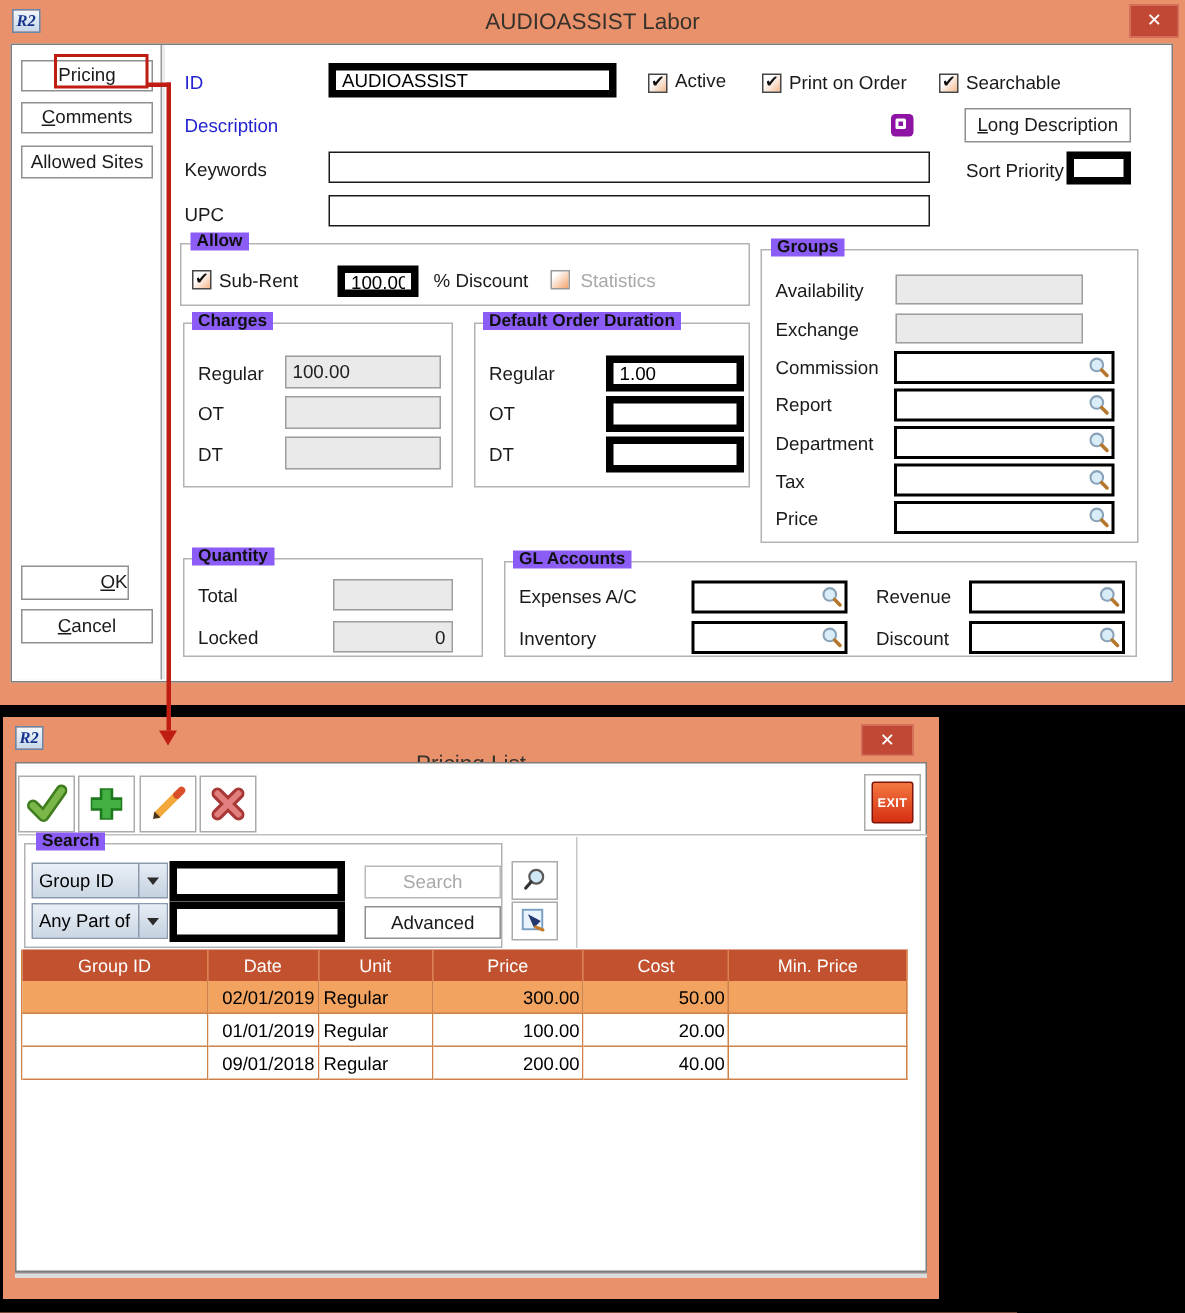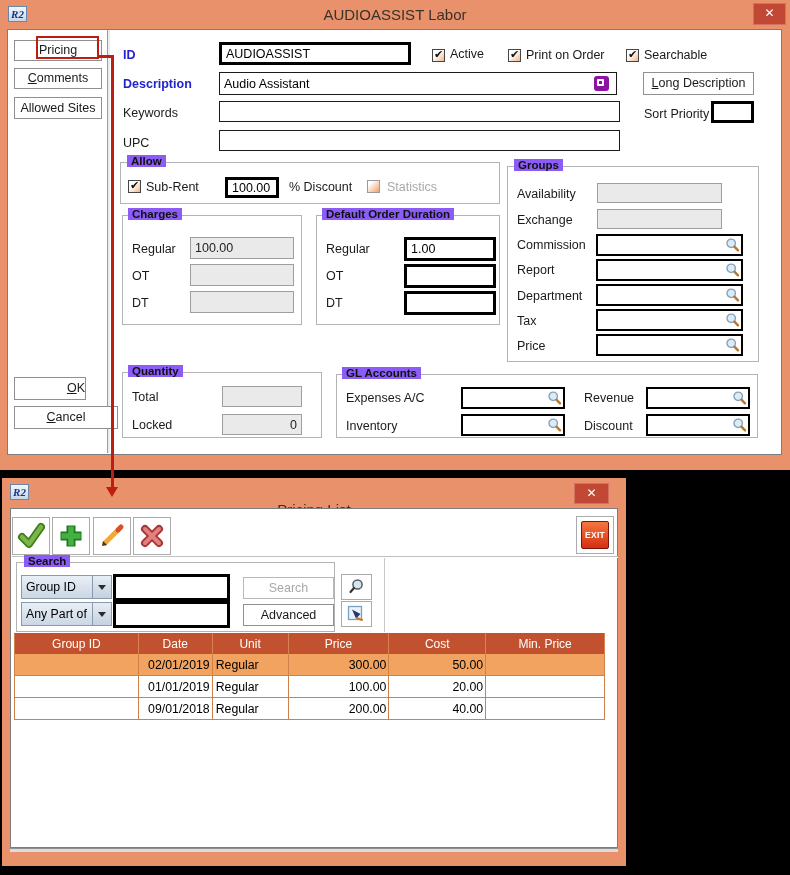--- a/index.html
+++ b/index.html
@@ -5,24 +5,24 @@
   * { margin:0; padding:0; box-sizing:border-box; }
   html,body { width:790px; height:875px; }
   body { background:#000; position:relative; font-family:"Liberation Sans",sans-serif; overflow:hidden; }
   .win { position:absolute; background:#E8916A; }
   .titlebar-text { position:absolute; left:0; width:100%; text-align:center; font-size:15px; color:#38322C; }
   .content { position:absolute; background:#fff; border:1px solid #7d7d7d; }
   .closebtn { position:absolute; background:#C24836; border:1px solid #d4705c; color:#fff; text-align:center; font-size:12px; line-height:19px; cursor:default; }
   .r2icon { position:absolute; width:19px; height:16px; background:linear-gradient(#f2f7fc,#c7d7e9); border:1px solid #6a87ab; color:#16348c; font-family:"Liberation Serif",serif; font-style:italic; font-weight:bold; font-size:11px; text-align:center; line-height:14px; }
   .btn { position:absolute; background:#fff; border:1px solid #8f8f8f; font-size:12.5px; color:#1a1a1a; text-align:center; cursor:default; }
   .lbl { position:absolute; font-size:12.5px; color:#1a1a1a; white-space:nowrap; }
-  .lbl.blue { color:#2323CF;font-weight:bold; }
+  .lbl.blue { color:#2323CF; }
   .lbl.dis { color:#a9a9a9; }
   input.in { position:absolute; border:1px solid #1a1a1a; background:#fff; font-size:12.5px; padding:0 4px; font-family:inherit; color:#000; outline:none; }
-  input.in.thick { border:3px solid #000000; }
+  input.in.thick { border:5px solid #000000; }
   input.ro { position:absolute; border:1px solid #9e9e9e; background:#EAEAEA; font-size:12.5px; padding:0 4px; color:#222; outline:none; font-family:inherit; }
   input.right { text-align:right; }
   .fs { position:absolute; border:1px solid #b3b3b3; }
   .leg { position:absolute; background:#8b5cf6; font-weight:bold; font-size:11.5px; color:#101010; padding:0 4px; white-space:nowrap; }
   .cb { position:absolute; width:13px; height:13px; border:1px solid #464646; background:linear-gradient(135deg,#ffffff 35%,#f3b78d); }
   .cb.checked::after { content:"✔"; position:absolute; left:1px; top:-2px; font-size:11px; color:#111; }
   .cb.disabled { border-color:#9a9a9a; background:linear-gradient(135deg,#ffffff 20%,#f1a26b); }
   .lookup { position:absolute; border:2px solid #000; background:#fff; }
   .lookup input { border:0; position:absolute; left:0; top:0; width:calc(100% - 18px); height:100%; font-size:12.5px; padding:0 3px; outline:none; font-family:inherit; background:transparent; }
   .lookup svg { position:absolute; right:1px; top:50%; transform:translateY(-50%); }
@@ -59,34 +59,33 @@
   <div class="titlebar-text" style="top:6px;">AUDIOASSIST Labor</div>
   <div class="closebtn" style="left:753px;top:3px;width:33px;height:22px;">✕</div>
 
   <div class="content" style="left:7px;top:29px;width:775px;height:426px;"></div>
   <div class="sidebar" style="left:8px;top:30px;width:100px;height:423px;"></div>
 
   <div class="btn" style="left:14px;top:40px;width:88px;height:21px;line-height:19px;">Pricin<u>g</u></div>
   <div class="btn" style="left:14px;top:68px;width:88px;height:21px;line-height:19px;"><u>C</u>omments</div>
   <div class="btn" style="left:14px;top:97px;width:88px;height:22px;line-height:20px;">Allowed Sites</div>
   <div class="btn" style="left:14px;top:377px;width:72px;height:23px;line-height:21px;text-align:right;"><u>O</u>K</div>
-  <div class="btn" style="left:14px;top:406px;width:104px;height:23px;line-height:21px;"><u>C</u>ancel</div>
+  <div class="btn" style="left:14px;top:406px;width:88px;height:23px;line-height:21px;"><u>C</u>ancel</div>
 
   <div class="lbl blue" style="left:123px;top:48px;">ID</div>
   <input class="in thick" style="left: 219px; top: 42px; width: 192px; height: 23px;" value="AUDIOASSIST">
 
   <div class="cb checked" style="left:432px;top:49px;"></div>
   <div class="lbl" style="left:450px;top:47px;">Active</div>
   <div class="cb checked" style="left:508px;top:49px;"></div>
   <div class="lbl" style="left:526px;top:48px;">Print on Order</div>
   <div class="cb checked" style="left:626px;top:49px;"></div>
   <div class="lbl" style="left:644px;top:48px;">Searchable</div>
 
   <div class="lbl blue" style="left:123px;top:77px;">Description</div>
-  <input class="in" style="left: 219px; top: 72px; width: 398px; height: 23px;" value="Audio Assistant">
   <div class="purpleicon" style="left:594px;top:76px;">
       <div class="inner"></div>
     </div>
   <div class="btn" style="left:643px;top:72px;width:111px;height:23px;line-height:21px;"><u>L</u>ong Description</div>
 
   <div class="lbl" style="left:123px;top:106px;">Keywords</div>
   <input class="in" style="left: 219px; top: 101px; width: 401px; height: 21px;" value="">
   <div class="lbl" style="left:644px;top:107px;">Sort Priority</div>
   <input class="in thick" style="left: 711px; top: 101px; width: 43px; height: 22px;" value="">
 

